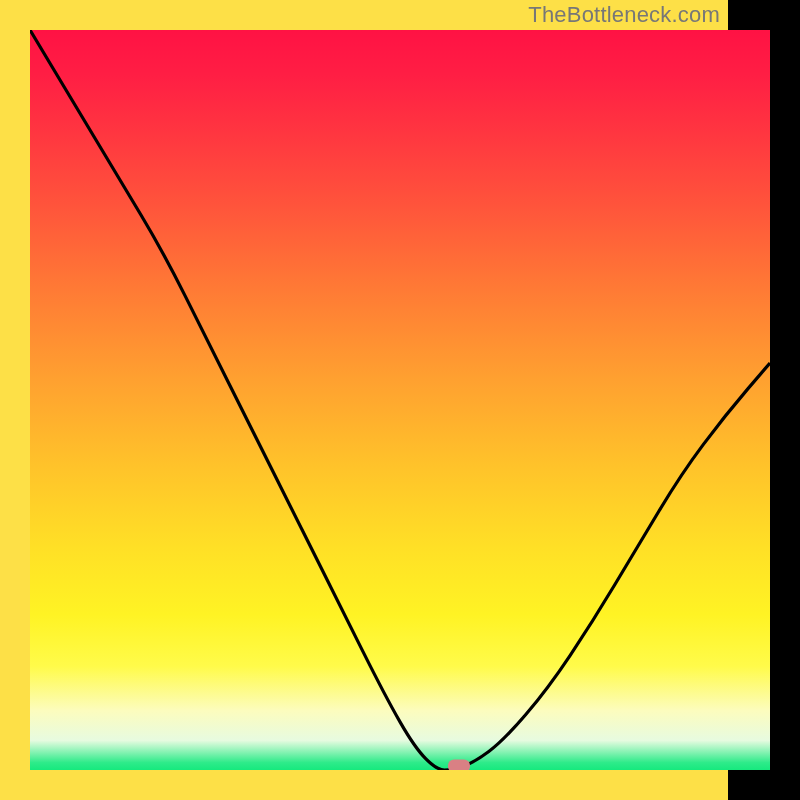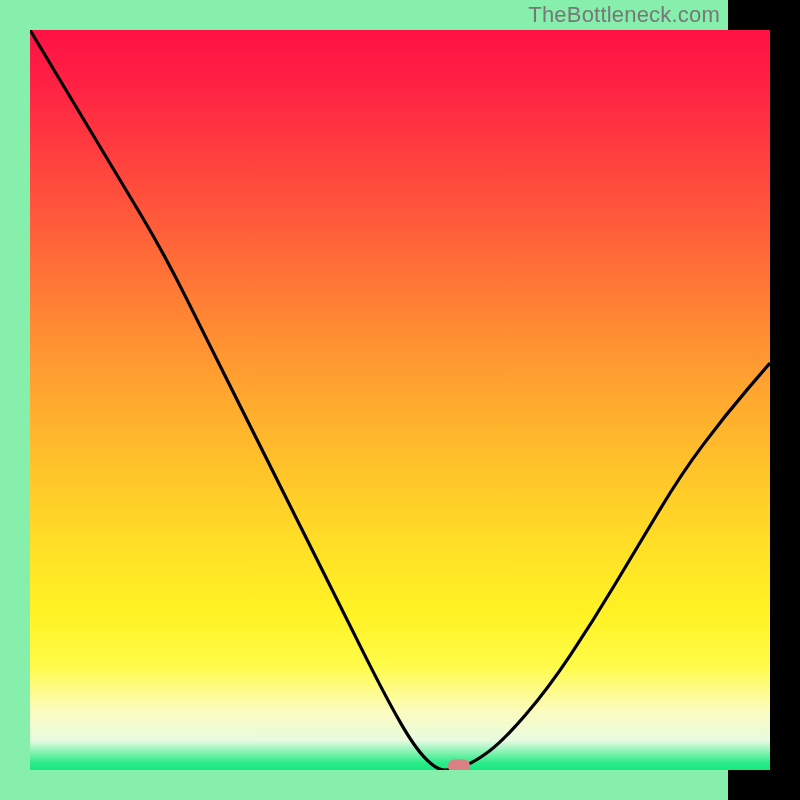--- a/index.html
+++ b/index.html
@@ -8,21 +8,21 @@
     width: 800px;
     height: 800px;
     background: #000;
     overflow: hidden;
     font-family: Arial, Helvetica, sans-serif;
   }
   .frame {
     position: relative;
     width: 728px;
     height: 800px;
-    background: #86efac;
+    background: #fde047;
   }
   .watermark {
     position: absolute;
     top: 2px;
     right: 8px;
     color: #777;
     font-size: 22px;
     font-weight: 500;
     letter-spacing: 0.2px;
     z-index: 50;

